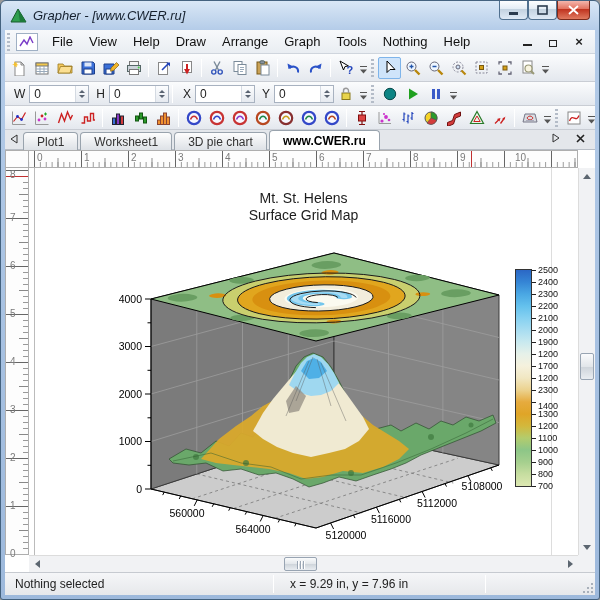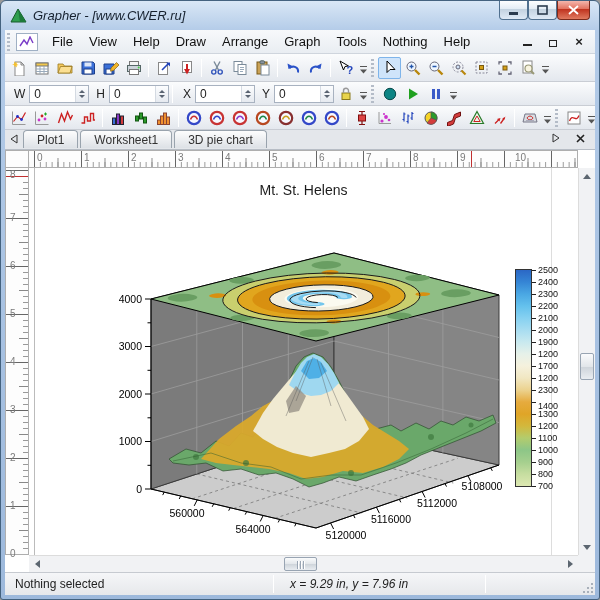--- a/index.html
+++ b/index.html
@@ -80,21 +80,21 @@
     background-position:0 2px,100% 2px,100% 2px;
     background-repeat:repeat-y;}
   .rnum{position:absolute;font-size:10px;color:#7b7b7b;}
   #h-ruler .rnum{top:1px;}
   #v-ruler .rnum{left:4px;}
   #h-ruler-marker{position:absolute;left:442px;top:0;width:1px;height:100%;background:#c03030;}
   #v-ruler-marker{position:absolute;top:8px;left:0;height:1px;width:100%;background:#c03030;}
   #canvas{position:absolute;left:24px;top:18px;right:17px;bottom:17px;background:#fff;overflow:hidden;}
   #page-edge-left{position:absolute;left:5px;top:0;bottom:0;width:1px;background:#bbb;}
   #page-edge-right{position:absolute;left:522px;top:0;bottom:0;width:1px;background:#ddd;}
-  #chart-title{position:absolute;left:0;top:14px;width:100%;text-align:center;font-size:14px;line-height:17px;color:#1c1c1c;}
+  #chart-title{position:absolute;left:0;top:22px;width:100%;text-align:center;font-size:14px;line-height:17px;color:#1c1c1c;}
   #scene{position:absolute;left:0;top:0;}
   #scene text{font-family:"Liberation Sans",sans-serif;}
   
   #colorbar{position:absolute;left:486px;top:101px;width:60px;height:220px;}
   #cb-bar{position:absolute;left:0;top:0;width:17px;height:218px;border:1px solid #333;}
   .cb-tick{position:absolute;left:17px;width:4px;height:1px;background:#222;}
   .cb-lab{position:absolute;left:23px;font-size:9px;color:#111;white-space:nowrap;}
   
   #v-scroll{position:absolute;right:0;top:18px;width:17px;bottom:17px;background:#f1f2f4;border-left:1px solid #dcdcdc;}
   #h-scroll{position:absolute;left:24px;right:17px;bottom:0;height:17px;background:#f1f2f4;border-top:1px solid #dcdcdc;}
@@ -108,21 +108,21 @@
   .sthumb{position:absolute;background:linear-gradient(#fafbfc,#e2e6ea 50%,#ced4da 51%,#e9edf1);
     border:1px solid #98a4b2;border-radius:2px;}
   #h-thumb{left:255px;top:1px;width:33px;height:14px;}
   #h-thumb:after{content:"";position:absolute;left:12px;top:3px;width:8px;height:8px;
     background:repeating-linear-gradient(90deg,#9aa6b4 0 1px,#fff 1px 2px,transparent 2px 3px);}
   #v-thumb{left:1px;top:185px;width:14px;height:27px;}
   
   #statusbar{position:absolute;left:4px;right:4px;bottom:4px;height:23px;
     background:linear-gradient(#f5f6f8,#e6e8eb);border-top:1px solid #c6cad0;font-size:12px;color:#222;}
   #status-left{position:absolute;left:10px;top:4px;}
-  #status-pos{position:absolute;left:285px;top:4px;font-style:italic;}
+  #status-pos{position:absolute;left:285px;top:4px;}
   .ssep{position:absolute;top:2px;bottom:2px;width:1px;background:#cdd1d6;border-right:1px solid #fff;}
   #resize-grip{position:absolute;right:2px;bottom:2px;width:12px;height:12px;}
   #resize-grip i{position:absolute;width:2px;height:2px;background:#a8b0ba;}
 </style>
 </head>
 <body>
 
 <div id="window">
 
   <div id="titlebar">
@@ -690,20 +690,21 @@
   <div id="tabbar">
     <div class="tabnav">
       <svg width="8" height="10" viewBox="0 0 8 10">
           <path d="M7 1L1 5l6 4z" fill="none" stroke="#333"></path>
         </svg>
     </div>
     <div id="tabs" style="display: flex; align-items: flex-end;">
         <div class="tab">Plot1</div>
         <div class="tab">Worksheet1</div>
         <div class="tab">3D pie chart</div>
+        <div class="tab active">www.CWER.ru</div>
       </div>
     <div id="tab-right-controls">
       <div class="tabnav">
         <svg width="8" height="10" viewBox="0 0 8 10">
             <path d="M1 1l6 4-6 4z" fill="none" stroke="#333"></path>
           </svg>
       </div>
       <div class="tabnav">
         <svg width="9" height="9" viewBox="0 0 9 9">
             <path d="M1 1l7 7M8 1L1 8" stroke="#222" stroke-width="1.6"></path>
@@ -740,20 +741,21 @@
         <span class="rnum" style="top: 332px;">1</span>
         <span class="rnum" style="top: 380px;">0</span>
       </div>
 
     <div id="canvas">
       <div id="page-edge-left"></div>
       <div id="page-edge-right"></div>
 
       <div id="chart-title">
         <div>Mt. St. Helens</div>
+        <div>Surface Grid Map</div>
       </div>
 
       <svg id="scene" width="551" height="389" viewBox="28 167 551 389">
 
         <polygon points="150,488 333,428 498,464 315,527" fill="#cccccc" stroke="#444" stroke-width="1"></polygon>
         <g stroke="#777" stroke-width="0.8" stroke-dasharray="3,3">
           <line x1="191.3" y1="497.8" x2="374.3" y2="437.8"></line>
           <line x1="232.5" y1="507.5" x2="415.5" y2="447.5"></line>
           <line x1="273.8" y1="517.3" x2="456.8" y2="457.3"></line>
           <line x1="195.8" y1="473" x2="360.8" y2="512"></line>

